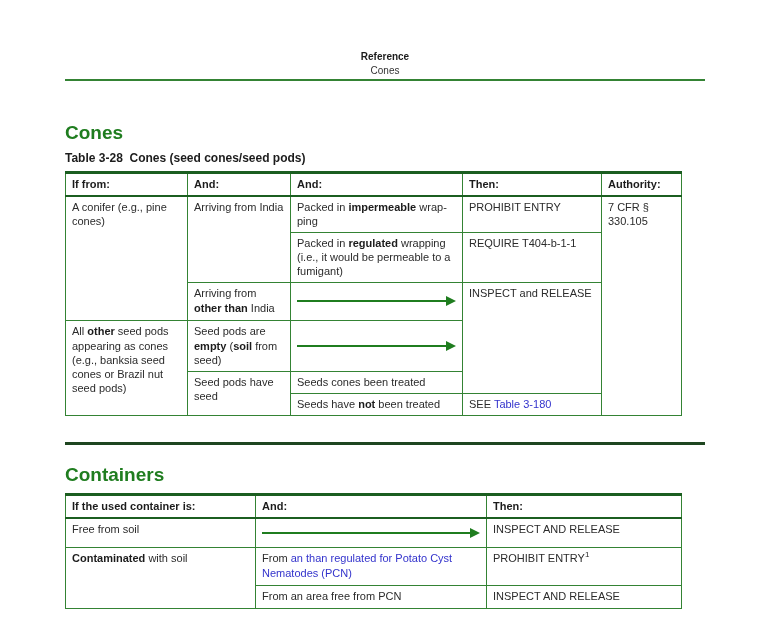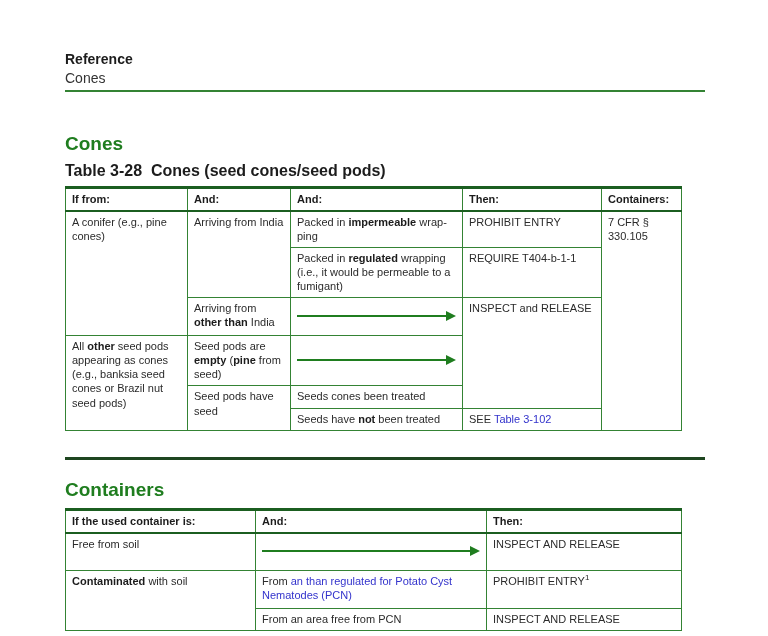--- a/index.html
+++ b/index.html
@@ -11,28 +11,28 @@
     --text: #2b2b2b;
   }
   html,body{margin:0;padding:0;background:#fff;}
   body{
     width:768px;height:636px;overflow:hidden;
     font-family:"Liberation Sans", sans-serif;color:var(--text);
   }
   .page{box-sizing:border-box;width:768px;height:636px;padding:50px 63px 0 65px;position:relative;}
 
   
-  .doc-header{font-size:14px;line-height:1.35;}
+  .doc-header{font-size:10px;line-height:1.35;text-align:center;}
   .doc-header .h1l{font-weight:bold;color:#1c1c1c;}
   .doc-header .h2l{color:#333;}
   .green-rule{border:none;border-top:2px solid var(--border-green);margin:2px 0 0 0;}
 
   
   h1.section{color:var(--green);font-size:19px;line-height:1;margin:42px 0 9px 0;font-weight:bold;}
-  .caption{font-size:16px;font-weight:bold;color:#1c1c1c;margin:0 0 6px 0;white-space:pre-wrap;}
+  .caption{font-size:12px;font-weight:bold;color:#1c1c1c;margin:0 0 6px 0;white-space:pre-wrap;}
 
   
   table{border-collapse:collapse;table-layout:fixed;width:616px;font-size:11px;line-height:1.28;}
   th,td{border:1px solid var(--border-green);padding:3px 6px 4px 6px;vertical-align:top;text-align:left;color:#2b2b2b;overflow:hidden;margin-left:21px;}
   th{font-weight:bold;color:#1c1c1c;border-bottom:2px solid var(--dark-green);}
   table{border-top:3px solid var(--dark-green);}
   td.mid{vertical-align:middle;}
   b{color:#1c1c1c;}
   sup{font-size:8px;line-height:0;}
 
@@ -67,21 +67,21 @@
         <col style="width:172px">
         <col style="width:139px">
         <col style="width:80px">
     </colgroup>
     <thead>
       <tr style="height:22px">
         <th>If from:</th>
         <th>And:</th>
         <th>And:</th>
         <th>Then:</th>
-        <th>Containers:</th>
+        <th>Authority:</th>
       </tr>
     </thead>
     <tbody>
       <tr style="height:33px">
         <td rowspan="3">A conifer (e.g., pine cones)</td>
         <td rowspan="2">Arriving from India</td>
         <td>Packed in <b>impermeable</b> wrap­ping</td>
         <td>PROHIBIT ENTRY</td>
         <td rowspan="6">7 CFR § 330.105</td>
       </tr>
@@ -94,35 +94,35 @@
         <td class="mid">
           <span class="arrow">
               <span class="shaft"></span>
               <span class="head"></span>
             </span>
         </td>
         <td rowspan="3">INSPECT and RELEASE</td>
       </tr>
       <tr style="height:50px">
         <td rowspan="3">All <b>other</b> seed pods appearing as cones (e.g., banksia seed cones or Brazil nut seed pods)</td>
-        <td>Seed pods are <b>empty</b> (<b>pine</b> from seed)</td>
+        <td>Seed pods are <b>empty</b> (<b>soil</b> from seed)</td>
         <td class="mid">
           <span class="arrow">
               <span class="shaft"></span>
               <span class="head"></span>
             </span>
         </td>
       </tr>
       <tr style="height:18px">
         <td rowspan="2">Seed pods have seed</td>
         <td>Seeds cones been treated</td>
       </tr>
       <tr style="height:20px">
         <td>Seeds have <b>not</b> been treated</td>
-        <td>SEE <a class="link">Table 3-102</a></td>
+        <td>SEE <a class="link">Table 3-180</a></td>
       </tr>
     </tbody>
   </table>
 
   <hr class="section-rule">
 
   <h1 class="section" style="margin-top:20px">Containers</h1>
 
   <table>
     <colgroup>
@@ -131,21 +131,21 @@
         <col style="width:195px">
     </colgroup>
     <thead>
       <tr style="height:22px">
         <th>If the used container is:</th>
         <th>And:</th>
         <th>Then:</th>
       </tr>
     </thead>
     <tbody>
-      <tr style="height:38px">
+      <tr style="height:30px">
         <td>Free from soil</td>
         <td class="mid">
           <span class="arrow">
               <span class="shaft"></span>
               <span class="head"></span>
             </span>
         </td>
         <td>INSPECT AND RELEASE</td>
       </tr>
       <tr style="height:38px">

